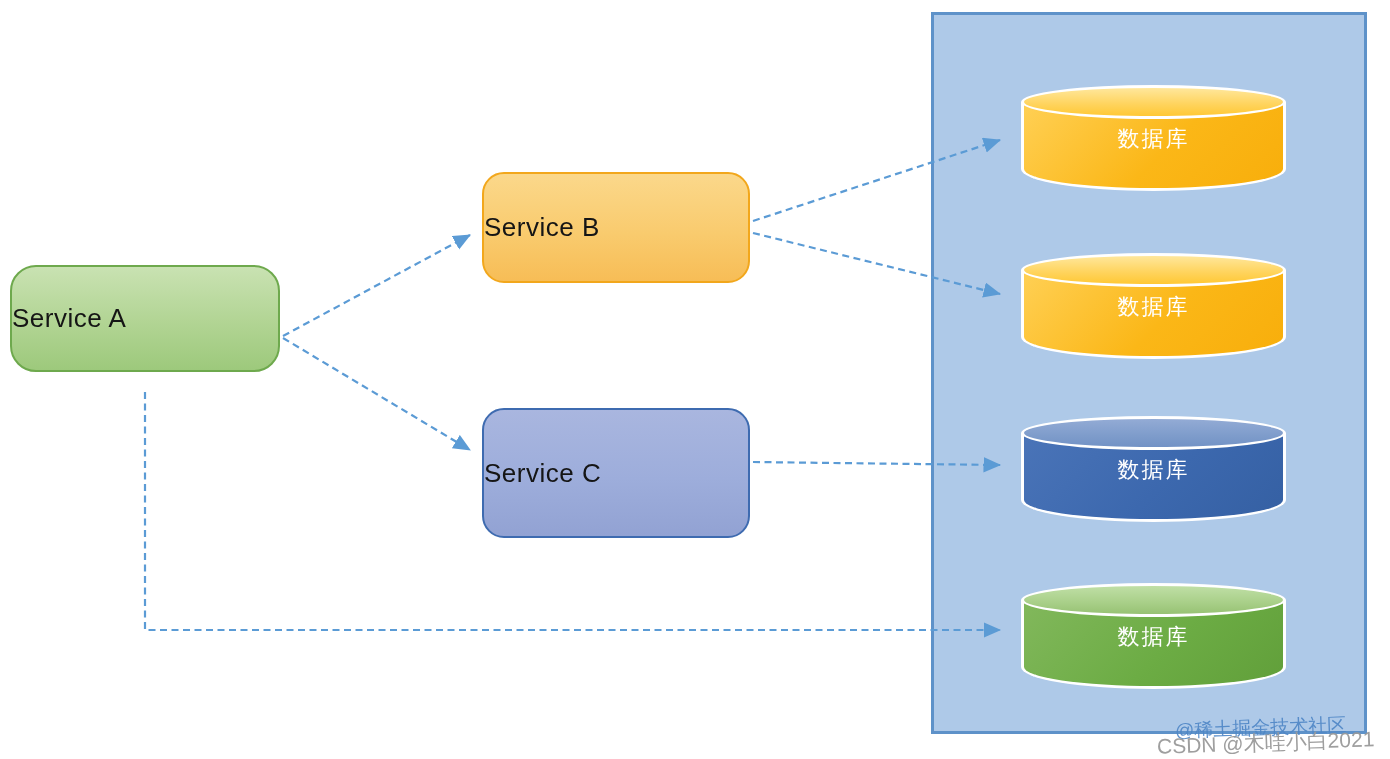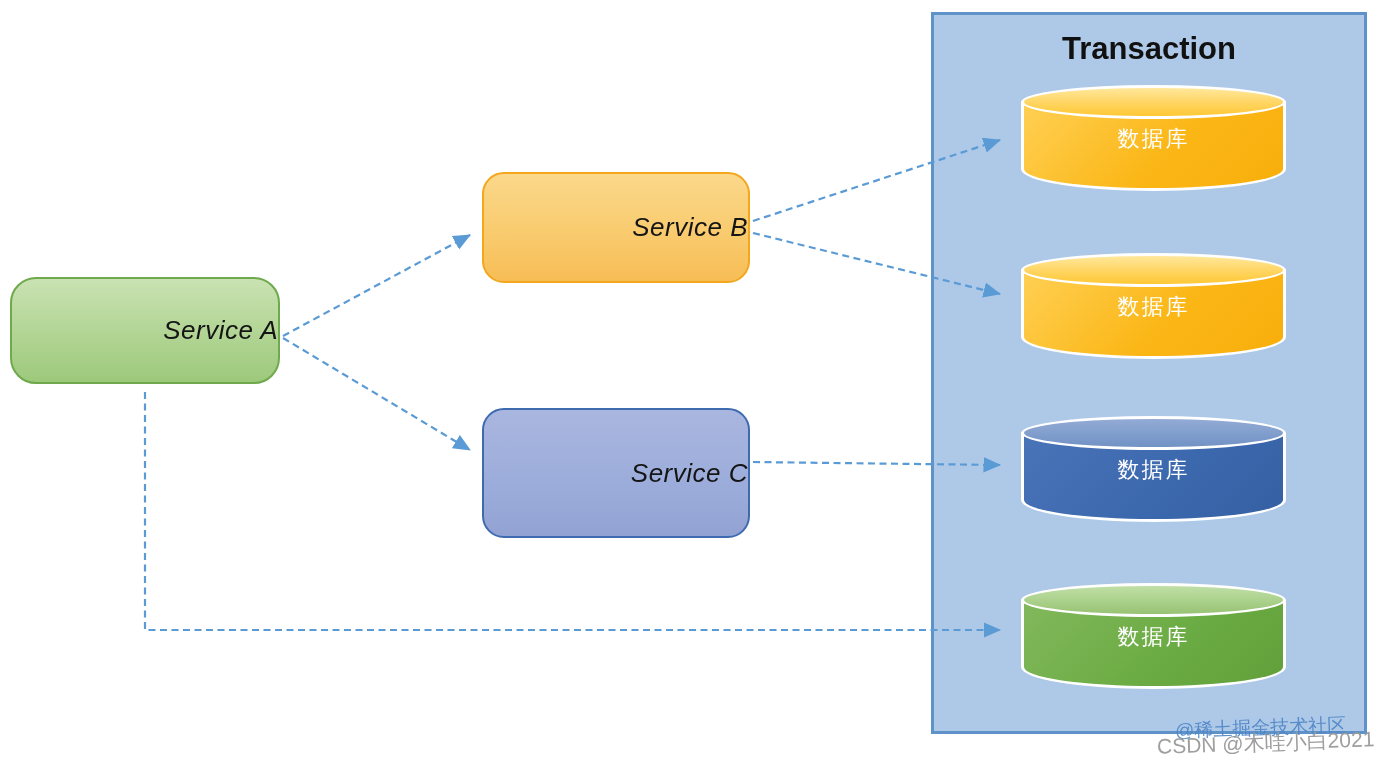--- a/index.html
+++ b/index.html
@@ -4,27 +4,26 @@
 <style>
   html,body{margin:0;padding:0;}
   body{
     width:1390px;height:759px;position:relative;overflow:hidden;
     background:#ffffff;
     font-family:"Liberation Sans","DejaVu Sans",sans-serif;
   }
   
   .service-box{
     position:absolute;box-sizing:border-box;
-    display:flex;align-items:center;justify-content:flex-end;
+    display:flex;align-items:center;justify-content:flex-start;
     font-size:26px;color:#151515;letter-spacing:.5px;
     z-index:4;
-    font-style:italic;
   }
   .service-a{
-    left:10px;top:277px;width:270px;height:107px;border-radius:26px;
+    left:10px;top:265px;width:270px;height:107px;border-radius:26px;
     background:linear-gradient(180deg,#c9e2b2 0%,#b1d493 55%,#9dc97c 100%);
     border:2.5px solid #6ea94d;
   }
   .service-b{
     left:482px;top:172px;width:268px;height:111px;border-radius:22px;
     background:linear-gradient(180deg,#fbd88b 0%,#f9cb6e 55%,#f7bd56 100%);
     border:2.5px solid #f2a71c;
   }
   .service-c{
     left:482px;top:408px;width:268px;height:130px;border-radius:22px;
@@ -70,21 +69,20 @@
   .conn{stroke:#5b9bd5;stroke-width:2.2;fill:none;stroke-dasharray:7 4.5;}
   
   .wm{position:absolute;z-index:20;white-space:nowrap;transform:rotate(-2deg);}
   .wm-juejin{right:44px;top:715px;font-size:19px;color:#4e86c6;opacity:.9;}
   .wm-csdn{right:16px;top:729px;font-size:21px;color:#9a9a9a;opacity:.95;}
 </style>
 </head>
 <body>
 
 <div class="panel">
-  <div class="panel-title">Transaction</div>
 
   <div class="cylinder cyl-orange db1">
     <div class="cyl-body"></div>
     <div class="cyl-top"></div>
     <div class="cyl-label">数据库</div>
   </div>
 
   <div class="cylinder cyl-orange db2">
     <div class="cyl-body"></div>
     <div class="cyl-top"></div>

